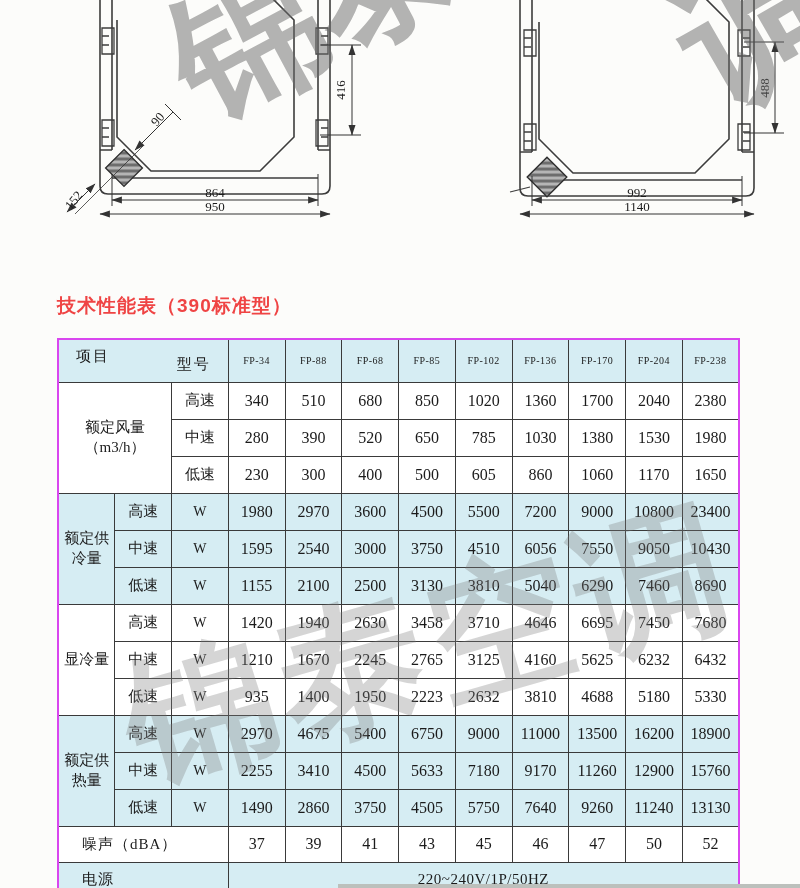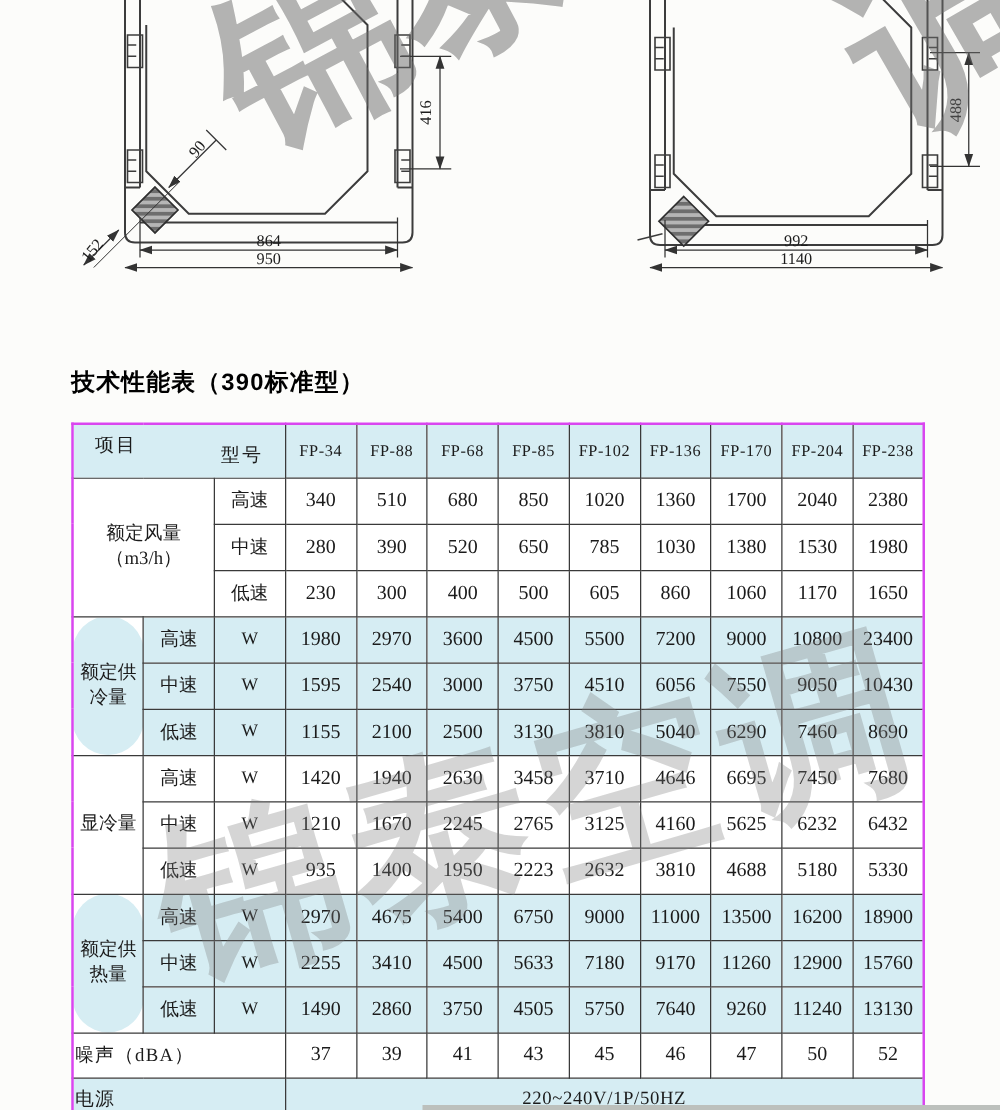--- a/index.html
+++ b/index.html
@@ -11,37 +11,37 @@
   
   .drawing{position:absolute;top:0;}
   #drawing-left{left:65px;}
   #drawing-right{left:490px;}
   .drawing line,.drawing path,.drawing rect{vector-effect:non-scaling-stroke;}
   .dimtext{font-family:"Liberation Serif","DejaVu Serif",serif;font-size:13px;fill:#1c1c1c;}
   
   #page-title{
     position:absolute;left:57px;top:293px;
     font-family:"Liberation Sans","DejaVu Sans",sans-serif;
-    font-size:19px;font-weight:bold;color:#000000;letter-spacing:1px;
+    font-size:19px;font-weight:bold;color:#ef4444;letter-spacing:1px;
   }
   
   #table-wrap{position:absolute;left:57px;top:325px;}
   table{border-collapse:collapse;table-layout:fixed;width:683px;background:#ffffff;border:2px solid #d946ef;margin-top:13px;}
   td{
     border:1.5px solid #3a3a3a;text-align:center;vertical-align:middle;
     font-family:"Liberation Serif","DejaVu Serif",serif;font-size:16px;color:#1b1b1b;
     padding:0;overflow:hidden;
   }
   tr.blue td, td.blue{background:#d6edf3;}
   tr.h-head{height:43px;} tr.h-row{height:37px;} tr.h-small{height:36px;}
-  .glabel{font-size:15px;white-space:pre-line;line-height:1.3;border-radius:32px;}
+  .glabel{font-size:15px;white-space:pre-line;line-height:1.3;}
   .speed{font-size:15px;}
   .unit{font-size:14px;}
-  .model{font-size:13px;letter-spacing:0.5px;}
-  .rowlabel{text-align:left;padding-left:1px;font-size:15px;letter-spacing:1px;}
+  .model{font-size:10px;letter-spacing:0.5px;}
+  .rowlabel{text-align:left;padding-left:23px;font-size:15px;letter-spacing:1px;}
   .power-val{font-size:15px;letter-spacing:0.5px;}
   
   .diag{
     position:relative;
     background-image:linear-gradient(to bottom right,
       transparent calc(50% - 1px), #2f2f2f calc(50% - 1px),
       #2f2f2f calc(50% + 1px), transparent calc(50% + 1px));
   }
   .diag-inner{display:flex;justify-content:space-between;align-items:center;height:100%;padding:0 17px;font-size:15px;letter-spacing:2px;}
   .diag-item{margin-bottom:8px;}

